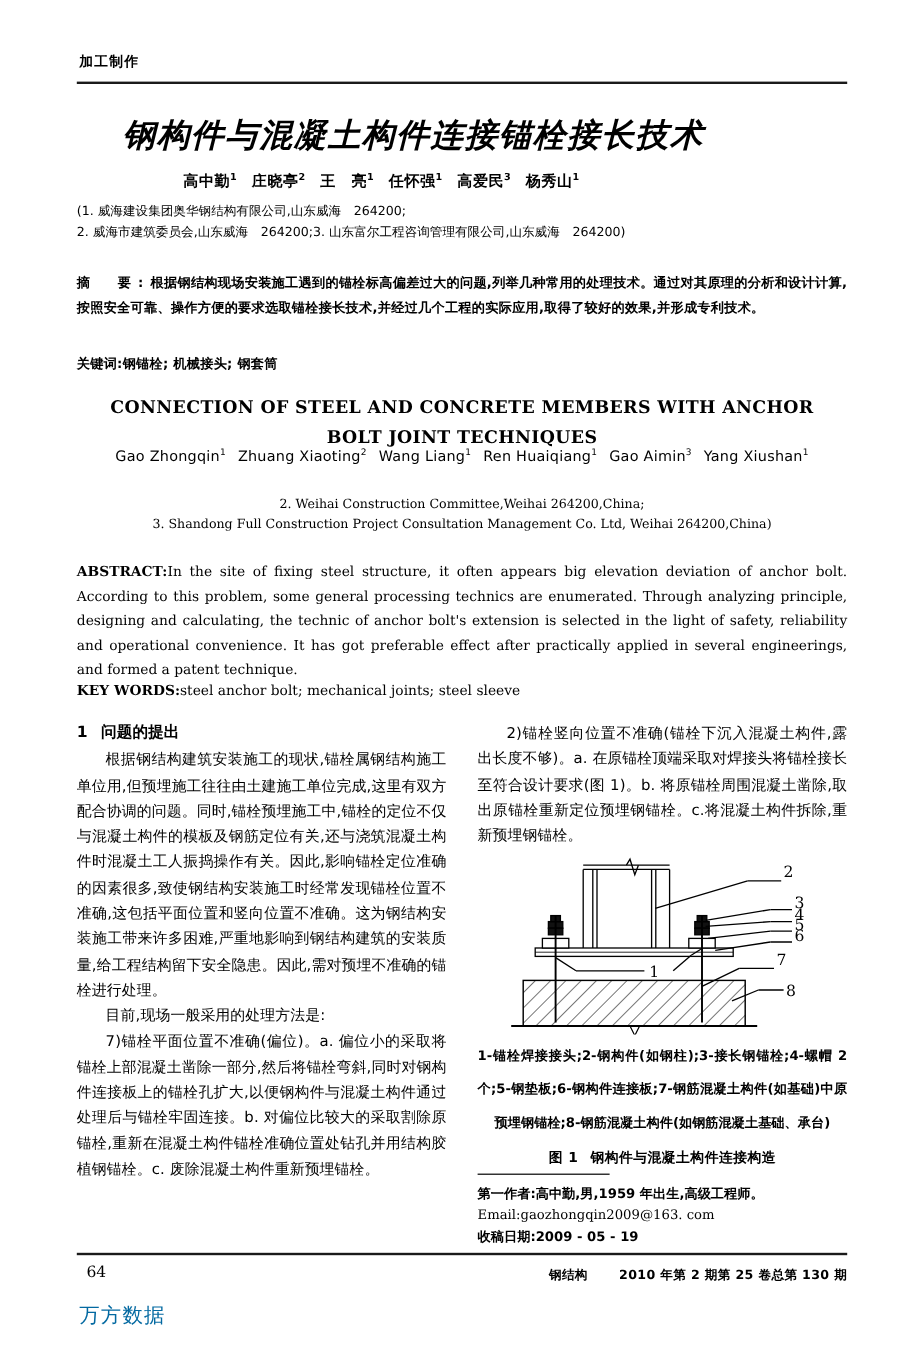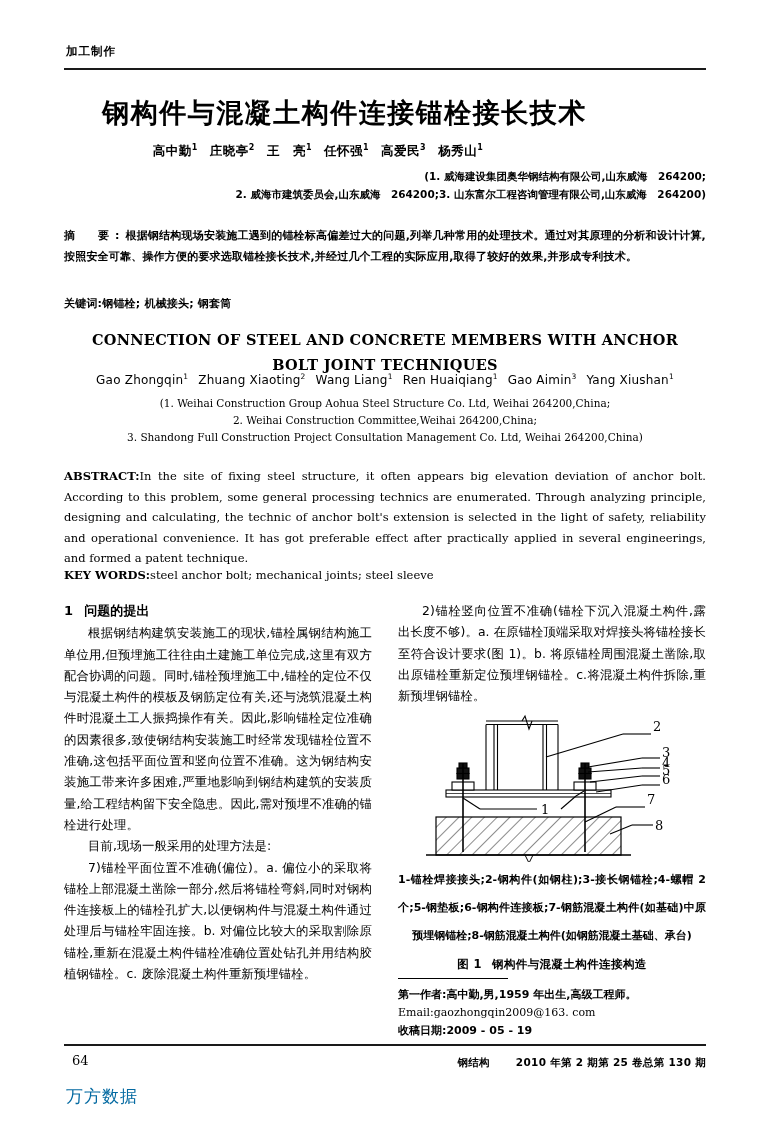--- a/index.html
+++ b/index.html
@@ -45,43 +45,43 @@
   
   .title {
     position: absolute;
     left: 0; top: 95px;
     width: 689px;
     text-align: center;
     font-family: "DejaVu Sans", "Liberation Sans", sans-serif;
     font-weight: bold;
     font-size: 27px;
     letter-spacing: 1.5px;
+    font-style: italic;
   }
   .authors-cn {
     position: absolute;
     left: 0; top: 143px;
     width: 636px;
     text-align: center;
     font-family: "DejaVu Sans", "Liberation Sans", sans-serif;
     font-weight: bold;
     font-size: 12.5px;
     letter-spacing: 0.5px;
   }
   .authors-cn sup { font-size: 8px; vertical-align: super; }
   .authors-cn .gap { display: inline-block; width: 12px; }
 
   .affil-cn {
     position: absolute;
     left: 64px;
     width: 642px;
-    text-align: right;
+    text-align: left;
     font-family: "DejaVu Sans", "Liberation Sans", sans-serif;
     font-size: 10.5px;
     line-height: 17px;
-    font-weight: bold;
   }
   .affil-cn.l1 { top: 168px; }
   .affil-cn.l2 { top: 186px; }
 
   
   .abs-cn {
     position: absolute;
     left: 64px;
     top: 226px;
     width: 642px;
@@ -290,21 +290,20 @@
   <div class="abs-cn"><span class="lead">摘　要:</span><span>根据钢结构现场安装施工遇到的锚栓标高偏差过大的问题,列举几种常用的处理技术。通过对其原理的分析和设计计算,按照安全可靠、操作方便的要求选取锚栓接长技术,并经过几个工程的实际应用,取得了较好的效果,并形成专利技术。</span></div>
 
   <div class="kw-cn"><span>关键词:</span><span>钢锚栓; 机械接头; 钢套筒</span></div>
 
   <div class="title-en">CONNECTION OF STEEL AND CONCRETE MEMBERS WITH ANCHOR BOLT JOINT TECHNIQUES</div>
 
   <div class="authors-en">
     <span><span>Gao Zhongqin</span><sup>1</sup></span><span class="gap"></span><span><span>Zhuang Xiaoting</span><sup>2</sup></span><span class="gap"></span><span><span>Wang Liang</span><sup>1</sup></span><span class="gap"></span><span><span>Ren Huaiqiang</span><sup>1</sup></span><span class="gap"></span><span><span>Gao Aimin</span><sup>3</sup></span><span class="gap"></span><span><span>Yang Xiushan</span><sup>1</sup></span>
   </div>
 
-  <div class="affil-en e1">(1. Weihai Construction Group Aohua Steel Structure Co. Ltd, Weihai 264200,China;</div>
   <div class="affil-en e2">2. Weihai Construction Committee,Weihai 264200,China;</div>
   <div class="affil-en e3">3. Shandong Full Construction Project Consultation Management Co. Ltd, Weihai 264200,China)</div>
 
   <div class="abs-en"><b>ABSTRACT:</b><span>In the site of fixing steel structure, it often appears big elevation deviation of anchor bolt. According to this problem, some general processing technics are enumerated. Through analyzing principle, designing and calculating, the technic of anchor bolt's extension is selected in the light of safety, reliability and operational convenience. It has got preferable effect after practically applied in several engineerings, and formed a patent technique.</span></div>
 
   <div class="kw-en"><b>KEY WORDS:</b><span>steel anchor bolt; mechanical joints; steel sleeve</span></div>
 
   <div class="col left">
     <div class="sec-head"><span class="num">1</span><span>问题的提出</span></div>
     <p class="para">根据钢结构建筑安装施工的现状,锚栓属钢结构施工单位用,但预埋施工往往由土建施工单位完成,这里有双方配合协调的问题。同时,锚栓预埋施工中,锚栓的定位不仅与混凝土构件的模板及钢筋定位有关,还与浇筑混凝土构件时混凝土工人振捣操作有关。因此,影响锚栓定位准确的因素很多,致使钢结构安装施工时经常发现锚栓位置不准确,这包括平面位置和竖向位置不准确。这为钢结构安装施工带来许多困难,严重地影响到钢结构建筑的安装质量,给工程结构留下安全隐患。因此,需对预埋不准确的锚栓进行处理。</p>

